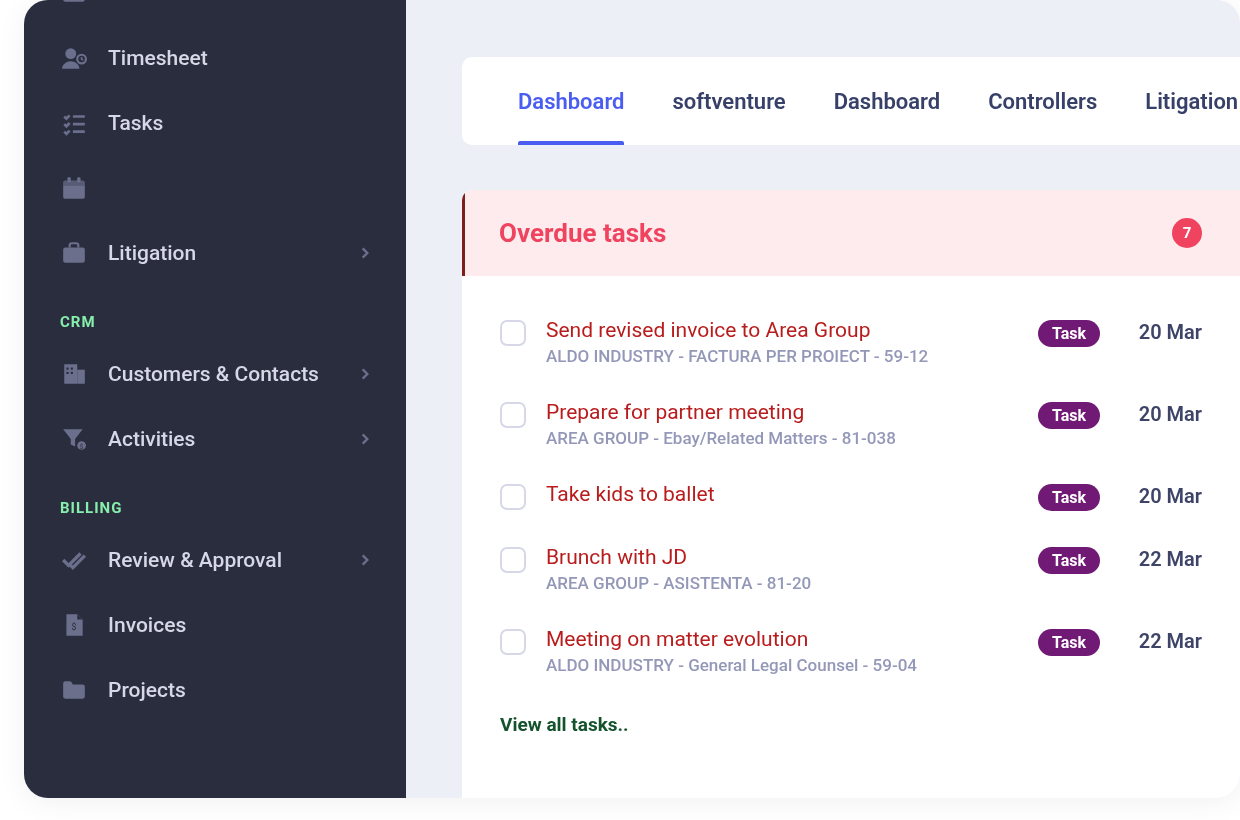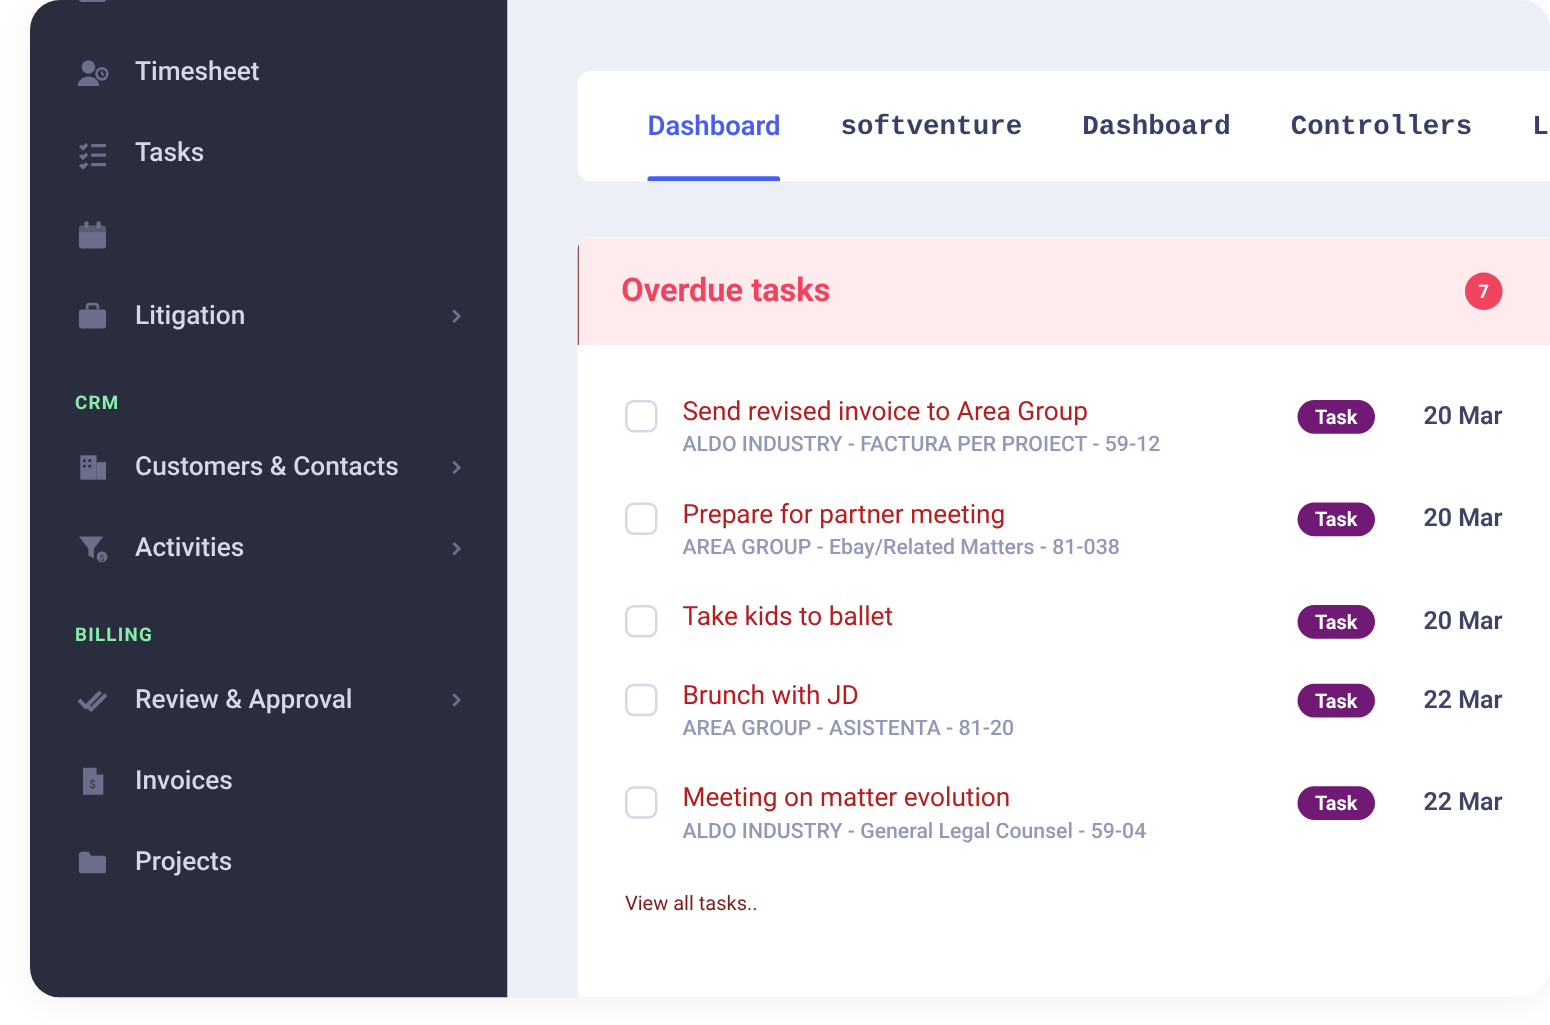--- a/index.html
+++ b/index.html
@@ -97,32 +97,32 @@
     color: #4a5df1;
   }
   .tab.active::after {
     content: "";
     position: absolute;
     left: 20px; right: 20px; bottom: 0;
     height: 4px;
     background: #4a5df1;
     border-radius: 2px 2px 0 0;
   }
-  .tab + .tab { margin-left: 8px; font-family: Liberation Mono, monospace; }
+  .tab + .tab { margin-left: 8px; }
   
   .card {
     position: absolute;
     top: 190px; left: 56px; right: 0; bottom: 0;
     background: #fff;
     border-radius: 10px 0 0 0;
     overflow: hidden;
   }
   .card-header {
     background: #fdebed;
-    border-left: 1px solid #7f1d1d;
+    border-left: 3px solid #7f1d1d;
     display: flex;
     align-items: center;
     padding: 0 38px 0 34px;
     height: 86px;
   }
   .card-title {
     font-size: 26px;
     font-weight: 700;
     color: #f0435f;
     flex: 1;
@@ -182,23 +182,23 @@
     font-size: 20px;
     font-weight: 600;
     color: #3e4468;
     flex-shrink: 0;
     min-width: 80px;
     text-align: right;
     margin-top: 2px;
   }
   .view-all {
     padding: 10px 38px 20px 38px;
-    font-size: 16px;
-    font-weight: 400;
-    color: #7f1d1d;
+    font-size: 19px;
+    font-weight: 700;
+    color: #14532d;
     cursor: pointer;
   }
   svg { display: block; }
 </style>
 </head>
 <body>
 
 <div class="app-frame">
 
   <div class="sidebar">

